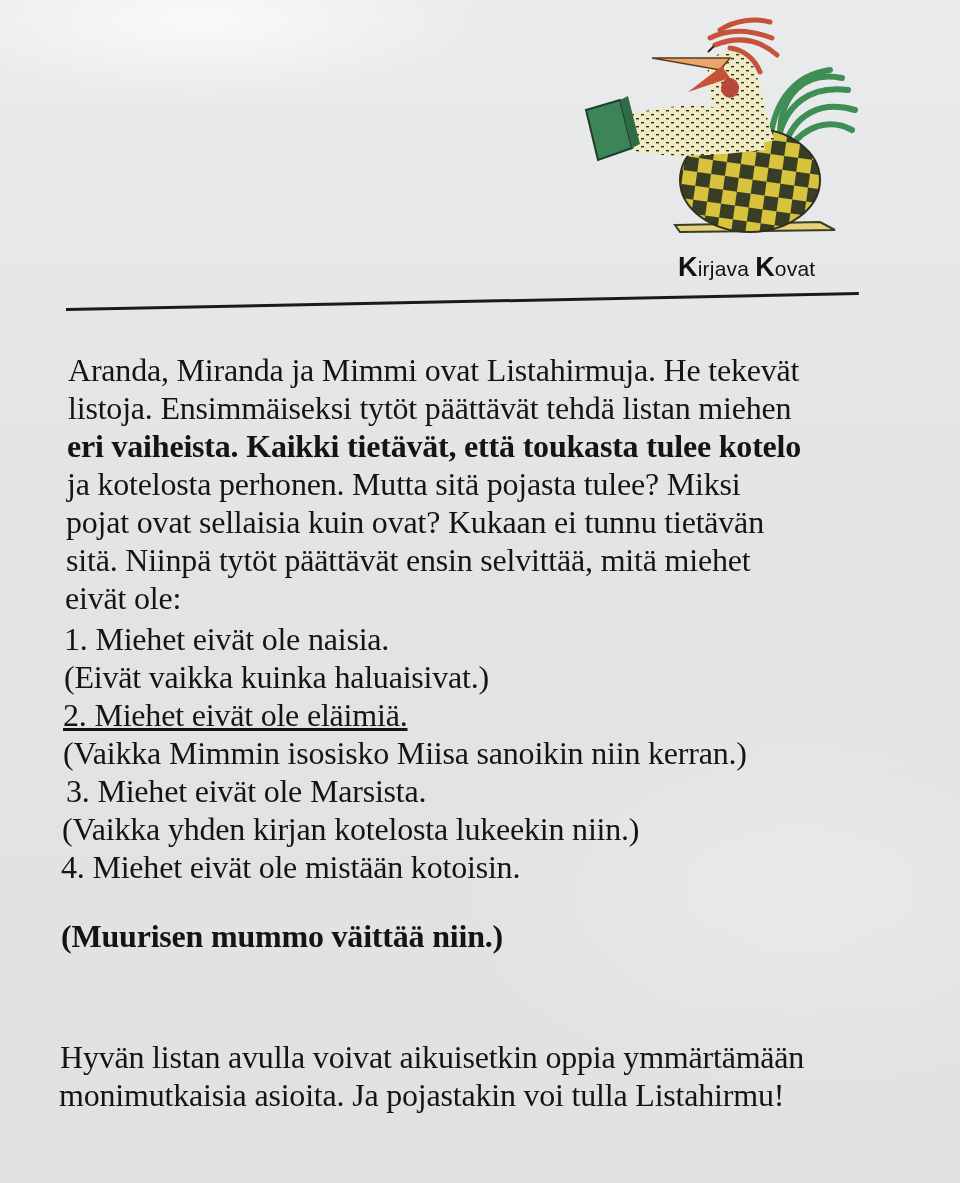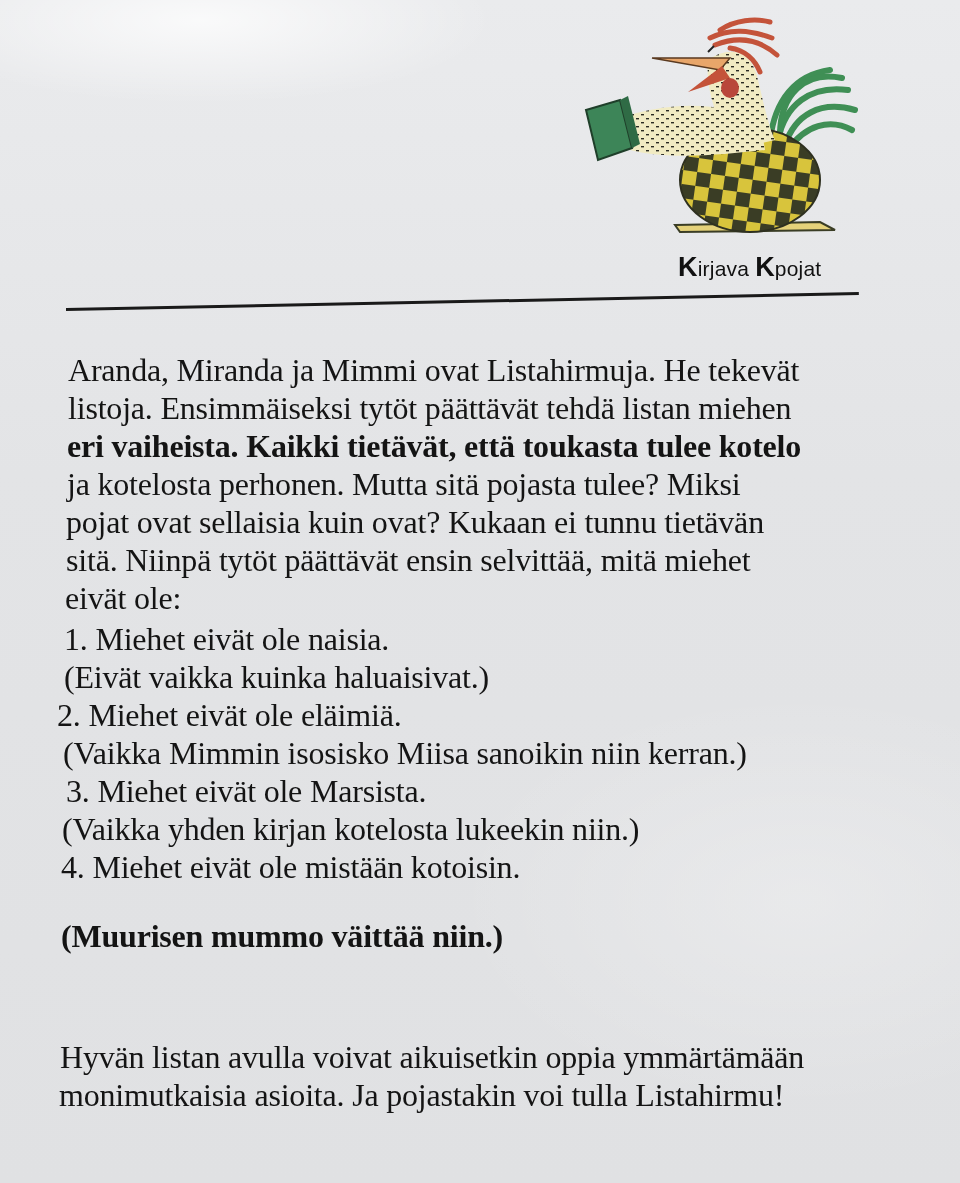--- a/index.html
+++ b/index.html
@@ -131,39 +131,39 @@
         <path d="M130 38 C150 28, 170 30, 192 38"></path>
         <path d="M135 45 C160 35, 180 40, 197 55"></path>
         <path d="M150 48 C165 50, 175 60, 180 72"></path>
         <path d="M140 30 C155 20, 175 18, 190 22"></path>
       </g>
 
       <path d="M128 52 L134 46" stroke="#222" stroke-width="2"></path>
     </svg>
     <div class="logo-text" style="left:98px;">
       <span class="cap">K</span><span>irjava</span>
-      <span class="cap">K</span><span>pojat</span>
+      <span class="cap">K</span><span>ovat</span>
     </div>
   </div>
 
   <div class="rule"></div>
 
   <div class="body-text">
 
     <div class="line" style="left:68px; top:351px;">Aranda, Miranda ja Mimmi ovat Listahirmuja. He tekevät</div>
     <div class="line" style="left:68px; top:389px;">listoja. Ensimmäiseksi tytöt päättävät tehdä listan miehen</div>
     <div class="line" style="left:67px; top:427px;font-weight:bold;">eri vaiheista. Kaikki tietävät, että toukasta tulee kotelo</div>
     <div class="line" style="left:67px; top:465px;">ja kotelosta perhonen. Mutta sitä pojasta tulee? Miksi</div>
     <div class="line" style="left:66px; top:503px;">pojat ovat sellaisia kuin ovat? Kukaan ei tunnu tietävän</div>
     <div class="line" style="left:66px; top:541px;">sitä. Niinpä tytöt päättävät ensin selvittää, mitä miehet</div>
     <div class="line" style="left:65px; top:579px;">eivät ole:</div>
 
     <div class="line" style="left:64px; top:620px;">1. Miehet eivät ole naisia.</div>
     <div class="line" style="left:64px; top:658px;">(Eivät vaikka kuinka haluaisivat.)</div>
-    <div class="line" style="left:57px; top:696px;">2. Miehet eivät ole eläimiä.</div>
+    <div class="line" style="left:63px; top:696px;text-decoration:underline;">2. Miehet eivät ole eläimiä.</div>
     <div class="line" style="left:63px; top:734px;">(Vaikka Mimmin isosisko Miisa sanoikin niin kerran.)</div>
     <div class="line" style="left:66px; top:772px;">3. Miehet eivät ole Marsista.</div>
     <div class="line" style="left:62px; top:810px;">(Vaikka yhden kirjan kotelosta lukeekin niin.)</div>
     <div class="line" style="left:61px; top:848px;">4. Miehet eivät ole mistään kotoisin.</div>
     <div class="line" style="left:61px; top:917px;font-weight:bold;">(Muurisen mummo väittää niin.)</div>
 
     <div class="line" style="left:60px; top:1038px;">Hyvän listan avulla voivat aikuisetkin oppia ymmärtämään</div>
     <div class="line" style="left:59px; top:1076px;">monimutkaisia asioita. Ja pojastakin voi tulla Listahirmu!</div>
   </div>
 </div>

